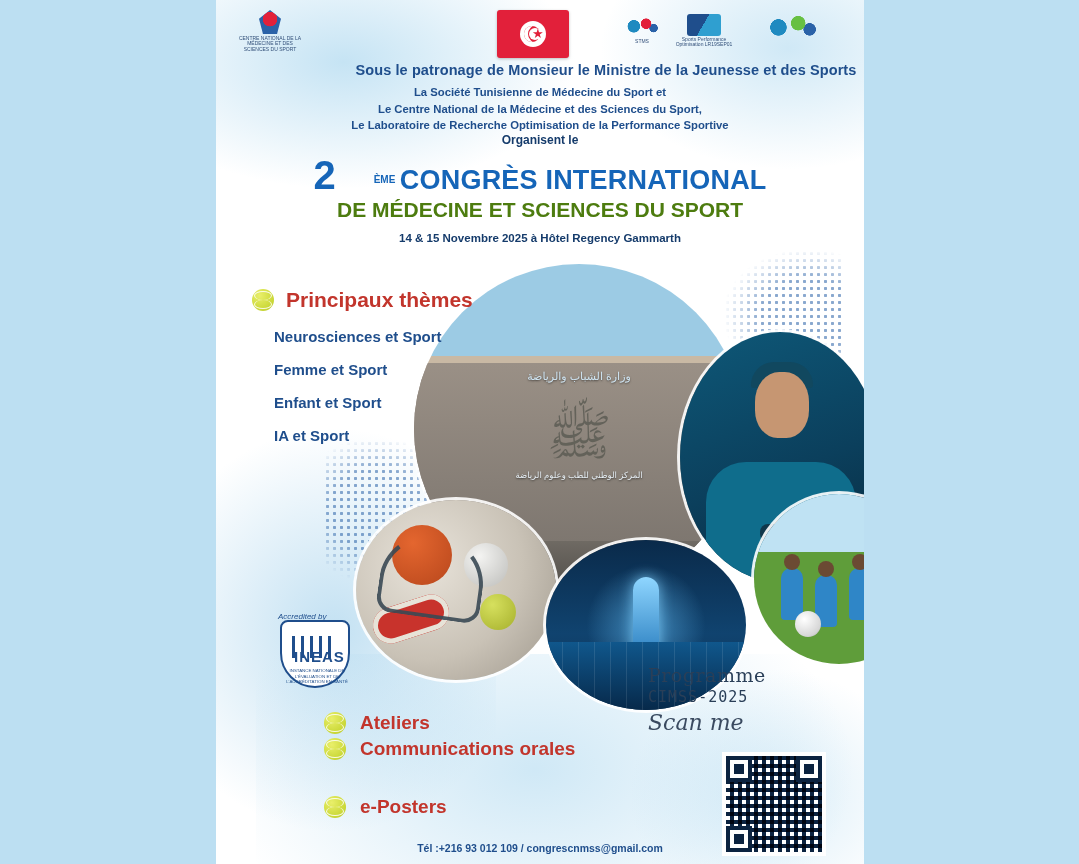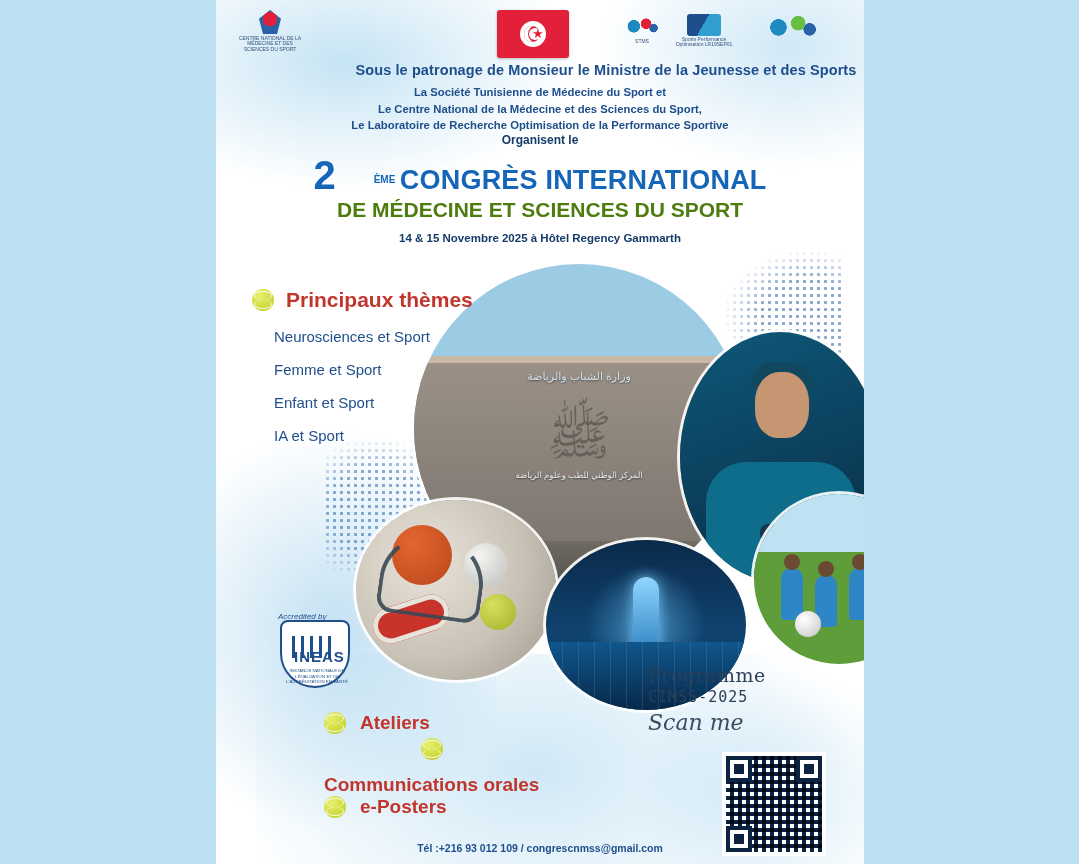--- a/index.html
+++ b/index.html
@@ -232,21 +232,21 @@
   .ball::after { bottom: 2px; transform: rotate(180deg); }
   .themes-head .label {
     color: #c2352c;
     font-size: 21px;
     font-weight: bold;
   }
   .theme-item {
     position: absolute; left: 58px;
     color: #1f4e8c;
     font-size: 15px;
-    font-weight: normal;
+    font-weight: bold;
   }
   .theme-0 { top: 328px; }
   .theme-1 { top: 361px; }
   .theme-2 { top: 394px; }
   .theme-3 { top: 427px; }
 
   
   .bubble {
     position: absolute;
     border-radius: 50%;
@@ -431,21 +431,21 @@
 
   
   .activity {
     position: absolute; left: 108px;
     display: flex; align-items: center; gap: 14px;
   }
   .activity .label {
     color: #c2352c; font-size: 19px; font-weight: bold;
   }
   .act-0 { top: 712px; }
-  .act-1 { top: 738px; flex-direction: column; }
+  .act-1 { top: 738px; }
   .act-2 { top: 796px; }
 
   
   .prog {
     position: absolute; left: 432px; top: 664px;
     width: 200px;
     color: #2a3f58;
   }
   .prog .p1 {
     font-size: 19px; font-family: "DejaVu Serif", serif; letter-spacing: 0.5px;

